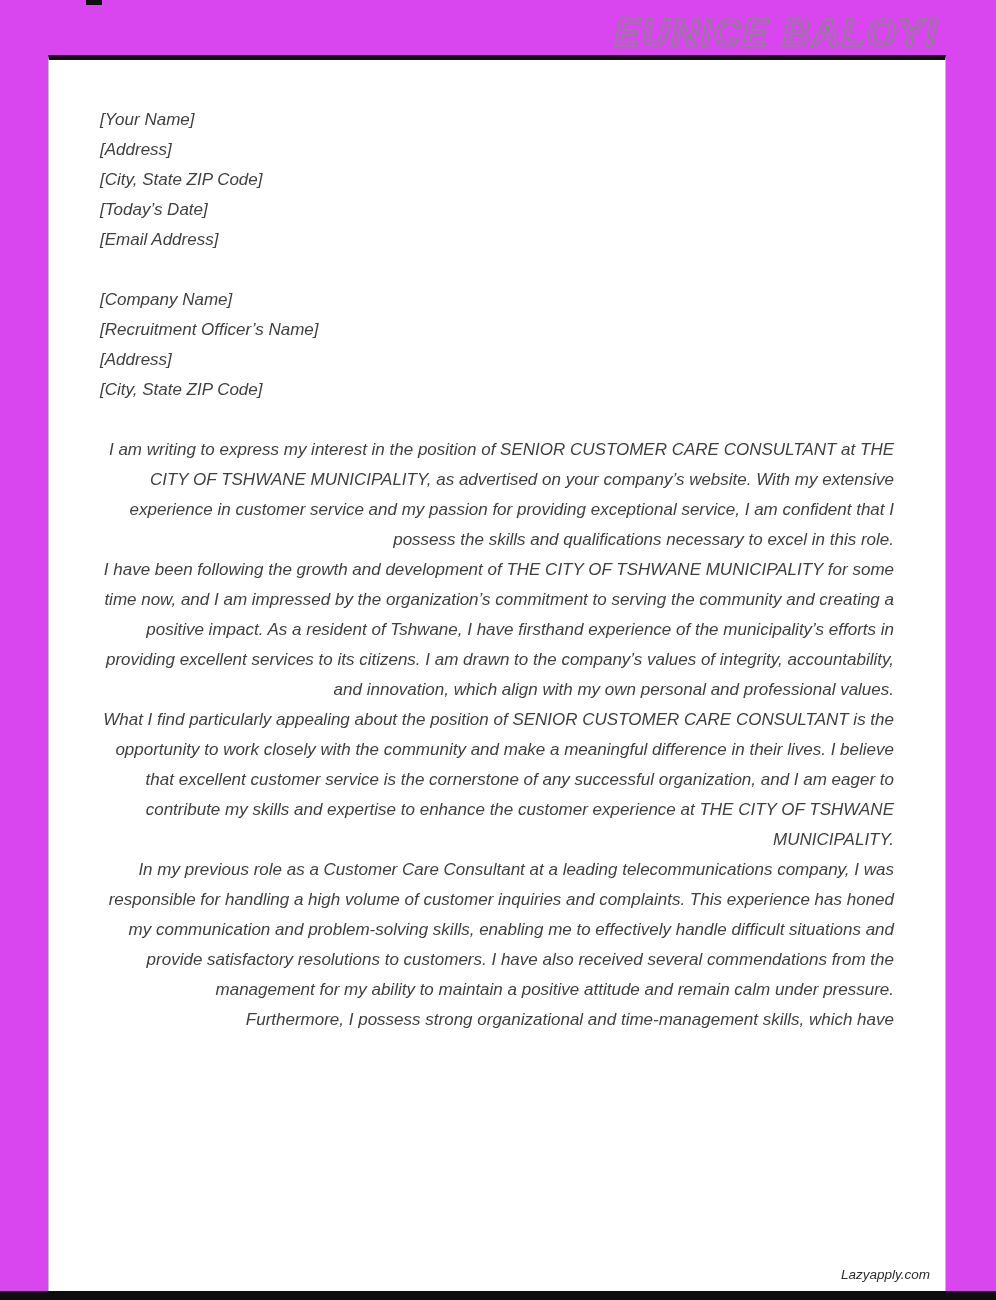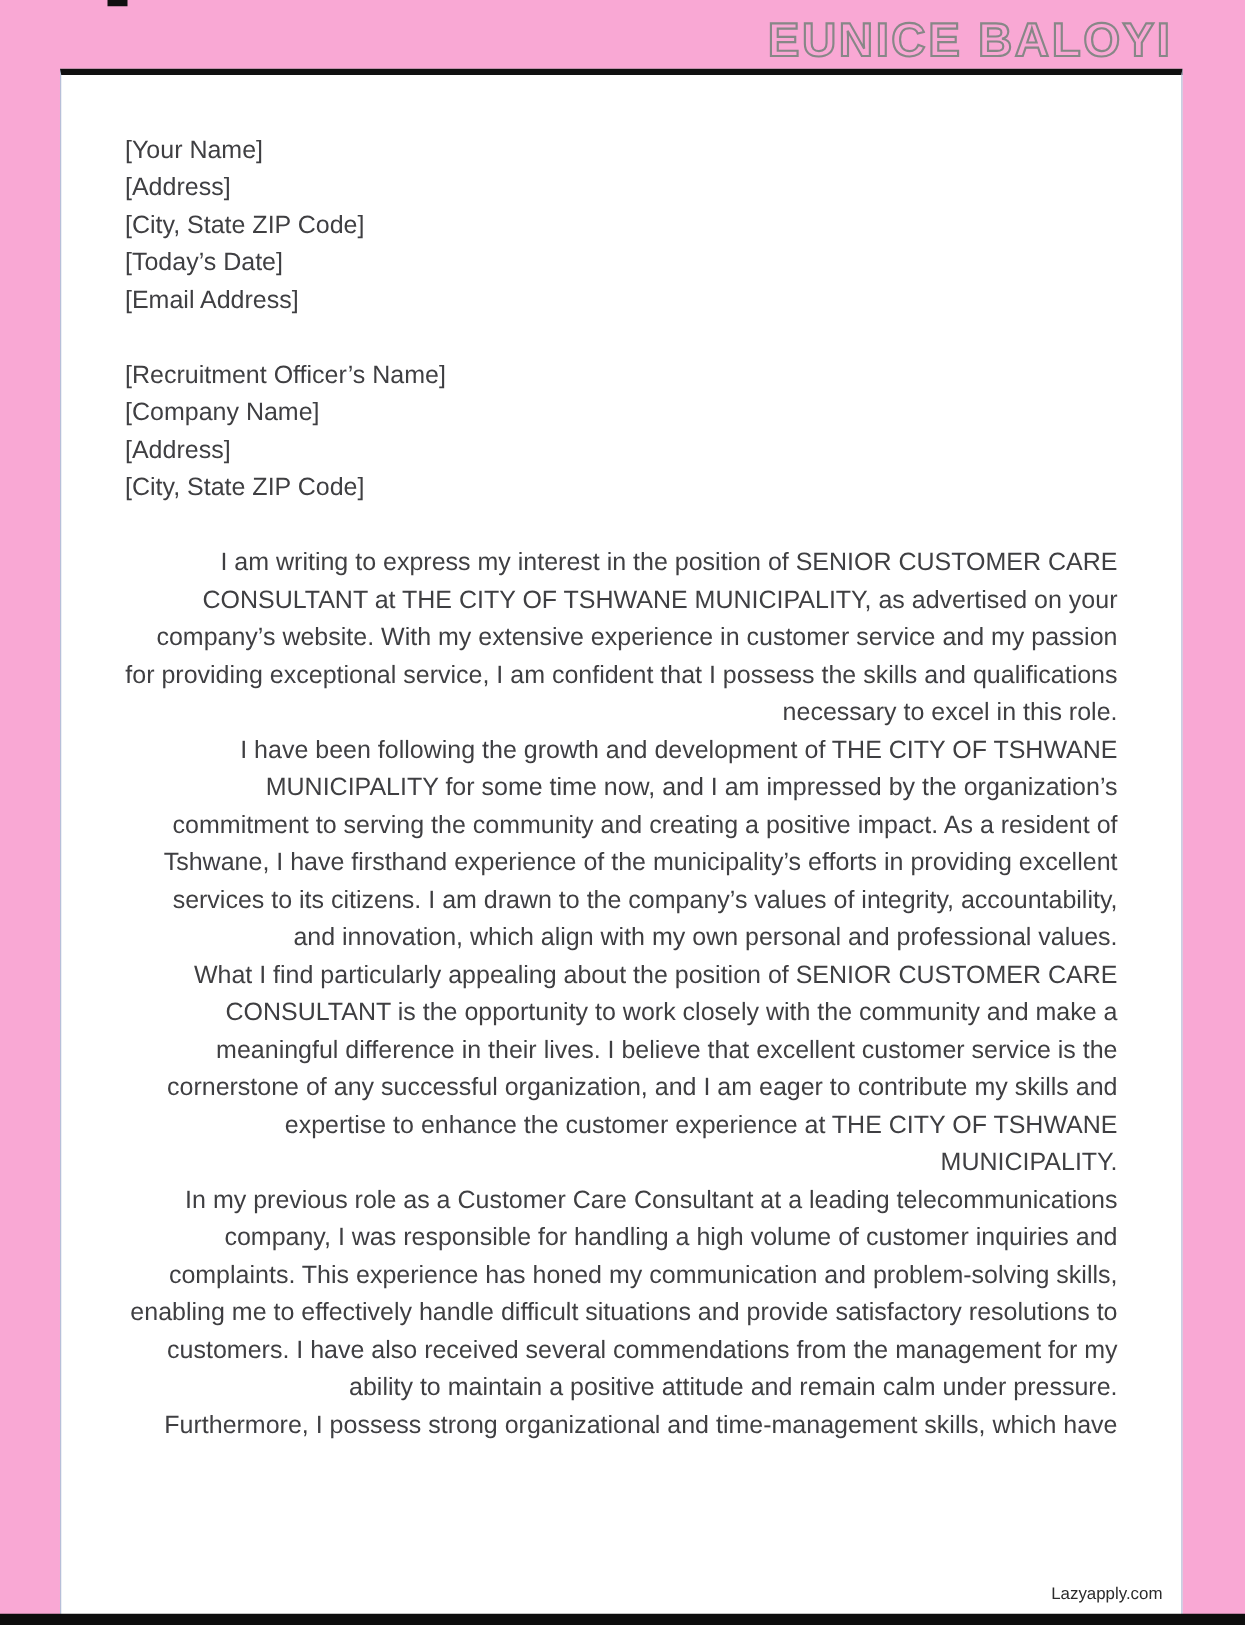--- a/index.html
+++ b/index.html
@@ -5,22 +5,23 @@
   html, body {
     margin: 0;
     padding: 0;
     background: #cdd5ee;
     font-family: "Liberation Sans", sans-serif;
   }
   .page {
     position: relative;
     width: 996px;
     height: 1300px;
-    background: #f9a8d4;
+    background: #d946ef;
     overflow: hidden;
+    font-style: italic;
   }
   .top-tick {
     position: absolute;
     left: 86px;
     top: 0;
     width: 16px;
     height: 5px;
     background: #101010;
   }
   .brand {
@@ -43,21 +44,21 @@
     width: 898px;
     height: 1400px;
     background: #ffffff;
     border: 1px solid #b7bfd8;
     border-top: 5px solid #101010;
     box-sizing: border-box;
   }
   .doc-body {
     padding: 45px 51px 0 51px;
     color: #3f3f42;
-    font-size: 20px;
+    font-size: 17px;
     line-height: 30px;
   }
   .doc-body p {
     margin: 0;
   }
   .block {
     margin: 0 0 30px 0;
   }
   .paragraph {
     margin: 0 0 30px 0;
@@ -96,22 +97,22 @@
 
       <div class="block">
         <p>[Your Name]</p>
         <p>[Address]</p>
         <p>[City, State ZIP Code]</p>
         <p>[Today’s Date]</p>
         <p>[Email Address]</p>
       </div>
 
       <div class="block">
+        <p>[Company Name]</p>
         <p>[Recruitment Officer’s Name]</p>
-        <p>[Company Name]</p>
         <p>[Address]</p>
         <p>[City, State ZIP Code]</p>
       </div>
 
 
       <p class="paragraph">I am writing to express my interest in the position of SENIOR CUSTOMER CARE CONSULTANT at THE CITY OF TSHWANE MUNICIPALITY, as advertised on your company’s website. With my extensive experience in customer service and my passion for providing exceptional service, I am confident that I possess the skills and qualifications necessary to excel in this role.</p>
       <p class="paragraph">I have been following the growth and development of THE CITY OF TSHWANE MUNICIPALITY for some time now, and I am impressed by the organization’s commitment to serving the community and creating a positive impact. As a resident of Tshwane, I have firsthand experience of the municipality’s efforts in providing excellent services to its citizens. I am drawn to the company’s values of integrity, accountability, and innovation, which align with my own personal and professional values.</p>
       <p class="paragraph">What I find particularly appealing about the position of SENIOR CUSTOMER CARE CONSULTANT is the opportunity to work closely with the community and make a meaningful difference in their lives. I believe that excellent customer service is the cornerstone of any successful organization, and I am eager to contribute my skills and expertise to enhance the customer experience at THE CITY OF TSHWANE MUNICIPALITY.</p>
       <p class="paragraph">In my previous role as a Customer Care Consultant at a leading telecommunications company, I was responsible for handling a high volume of customer inquiries and complaints. This experience has honed my communication and problem-solving skills, enabling me to effectively handle difficult situations and provide satisfactory resolutions to customers. I have also received several commendations from the management for my ability to maintain a positive attitude and remain calm under pressure.</p>
       <p class="paragraph">Furthermore, I possess strong organizational and time-management skills, which have</p>

